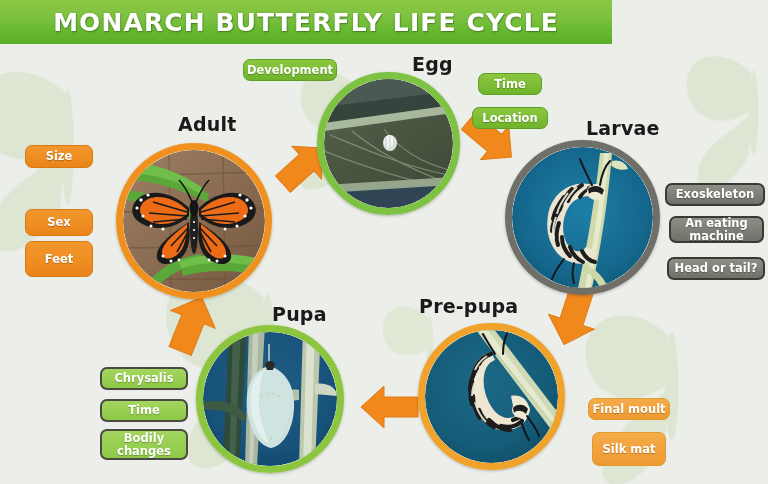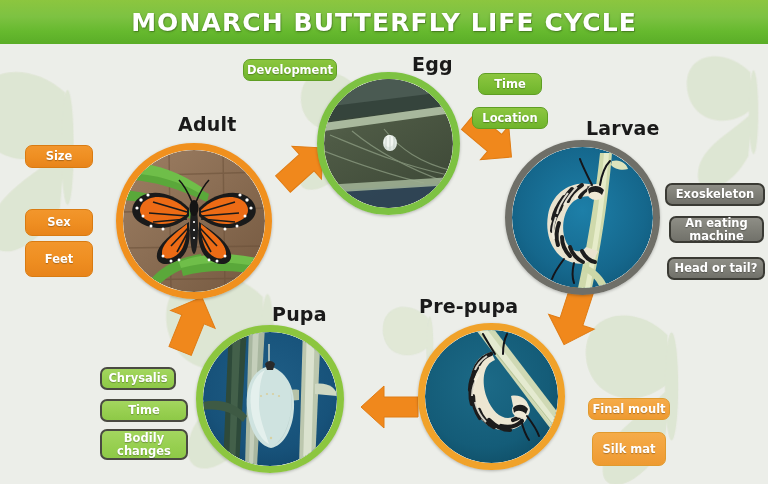--- a/index.html
+++ b/index.html
@@ -8,21 +8,21 @@
     font-family:"DejaVu Sans","Liberation Sans",sans-serif;
     background:#ebece8;
   }
   #poster{position:relative;width:768px;height:484px;overflow:hidden;background:#eceee9;}
 
   
   .bg-layer{position:absolute;inset:0;overflow:hidden;}
 
   
   .header{
-    position:absolute;left:0;top:0;width:768px;height:44px;
+    position:absolute;left:0;top:0;width:612px;height:44px;
     background:linear-gradient(180deg,#8cc63f 0%,#7dc242 38%,#66b92e 72%,#5aad27 100%);
     display:flex;align-items:center;justify-content:center;
   }
   .header-title{
     color:#ffffff;font-size:25px;font-weight:bold;letter-spacing:1.1px;
     text-shadow:1px 1px 0 rgba(0,0,0,.18), 0 1px 3px rgba(0,0,0,.22);
     font-family:"DejaVu Sans","Liberation Sans",sans-serif;
     white-space:nowrap;
   }
 
@@ -476,17 +476,17 @@
                 <circle cx="76" cy="64" r="1.1"></circle>
               <circle cx="68" cy="106" r="1.2"></circle>
             </g>
             <path d="M62 32 C64 28, 70 28, 72 32 L70 38 L64 38 Z" fill="#2a2a2a"></path>
           </g>
         </g>
       </svg>
     </div>
   </div>
 
-  <div class="lbl green-light" style="left:100px;top:367px;width:76px;height:23px;">Chrysalis</div>
+  <div class="lbl green-light" style="left:100px;top:367px;width:88px;height:23px;">Chrysalis</div>
   <div class="lbl green-light" style="left:100px;top:399px;width:88px;height:23px;">Time</div>
   <div class="lbl green-light" style="left:100px;top:429px;width:88px;height:31px;">Bodily changes</div>
 
 </div>
 
 </body></html>

